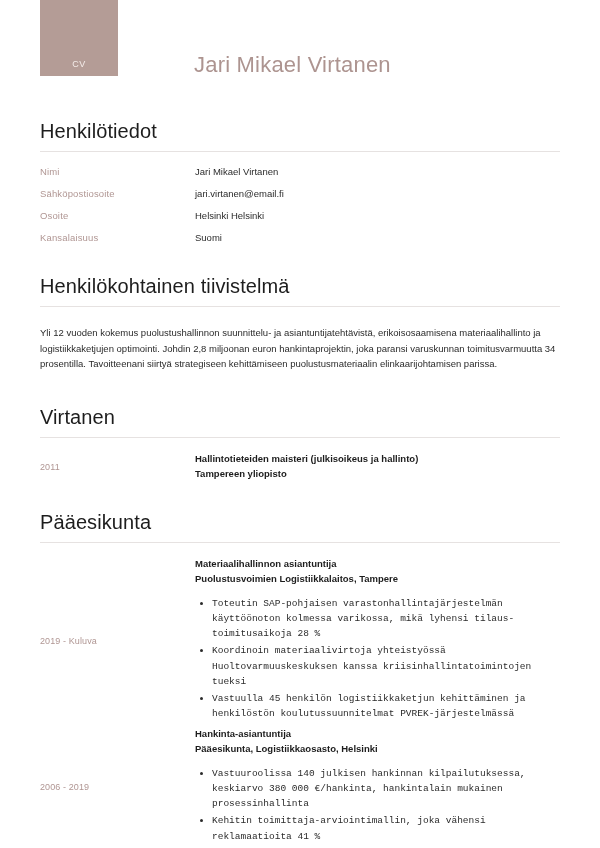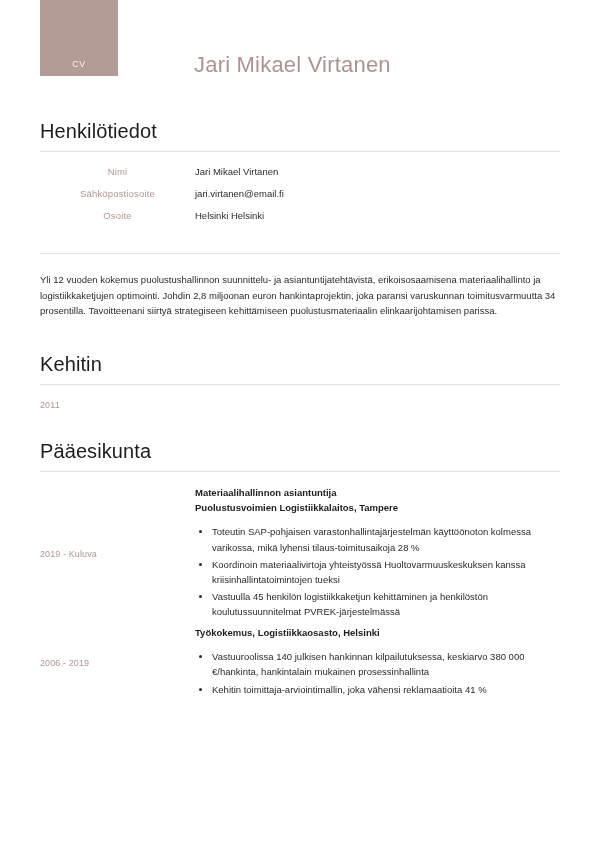--- a/index.html
+++ b/index.html
@@ -70,21 +70,20 @@
   }
   .section-rule {
     height: 1px;
     background: #e6e2e1;
     width: 100%;
   }
 
   
   .info-list {
     margin-top: 14px;
-    text-align: center;
   }
   .info-row {
     display: flex;
     align-items: baseline;
     margin-bottom: 11px;
   }
   .info-label {
     width: 155px;
     flex: 0 0 155px;
     font-size: 9.5px;
@@ -135,20 +134,21 @@
   .entry-org {
     font-size: 9.5px;
     font-weight: bold;
     color: #1d1d1d;
     line-height: 1.55;
   }
   .entry-bullets {
     margin: 9px 0 0 0;
     padding-left: 17px;
     list-style: disc;
+    font-family: Liberation Mono, monospace;
   }
   .entry-bullets li {
     font-size: 9.5px;
     line-height: 1.6;
     color: #2b2b2b;
     margin-bottom: 2px;
   }
 
   .sp-personal { margin-top: 20px; }
   .sp-summary  { margin-top: 32px; }
@@ -181,36 +181,45 @@
         <div class="info-label">Sähköpostiosoite</div>
         <div class="info-value">jari.virtanen@email.fi</div>
       </div>
 
 
       <div class="info-row">
         <div class="info-label">Osoite</div>
         <div class="info-value">Helsinki Helsinki</div>
       </div>
 
+      <div class="info-row">
+        <div class="info-label">Kansalaisuus</div>
+        <div class="info-value">Suomi</div>
+      </div>
 
 
     </div>
   </div>
 
   <div class="section sp-summary">
+    <h2 class="section-title">Henkilökohtainen tiivistelmä</h2>
     <div class="section-rule"></div>
     <p class="summary-body">Yli 12 vuoden kokemus puolustushallinnon suunnittelu- ja asiantuntijatehtävistä, erikoisosaamisena materiaalihallinto ja logistiikkaketjujen optimointi. Johdin 2,8 miljoonan euron hankintaprojektin, joka paransi varuskunnan toimitusvarmuutta 34 prosentilla. Tavoitteenani siirtyä strategiseen kehittämiseen puolustusmateriaalin elinkaarijohtamisen parissa.</p>
   </div>
 
   <div class="section sp-education">
-    <h2 class="section-title">Kehitin</h2>
+    <h2 class="section-title">Virtanen</h2>
     <div class="section-rule"></div>
     <div class="entries">
       <div class="entry">
         <div class="entry-period">2011</div>
+        <div class="entry-main">
+          <div class="entry-title">Hallintotieteiden maisteri (julkisoikeus ja hallinto)</div>
+          <div class="entry-org">Tampereen yliopisto</div>
+        </div>
       </div>
     </div>
   </div>
 
   <div class="section sp-work">
     <h2 class="section-title">Pääesikunta</h2>
     <div class="section-rule"></div>
     <div class="entries">
 
       <div class="entry">
@@ -222,21 +231,22 @@
             <li>Toteutin SAP-pohjaisen varastonhallintajärjestelmän käyttöönoton kolmessa varikossa, mikä lyhensi tilaus-toimitusaikoja 28 %</li>
             <li>Koordinoin materiaalivirtoja yhteistyössä Huoltovarmuuskeskuksen kanssa kriisinhallintatoimintojen tueksi</li>
             <li>Vastuulla 45 henkilön logistiikkaketjun kehittäminen ja henkilöstön koulutussuunnitelmat PVREK-järjestelmässä</li>
           </ul>
         </div>
       </div>
 
       <div class="entry">
         <div class="entry-period">2006 - 2019</div>
         <div class="entry-main">
-          <div class="entry-org">Työkokemus, Logistiikkaosasto, Helsinki</div>
+          <div class="entry-title">Hankinta-asiantuntija</div>
+          <div class="entry-org">Pääesikunta, Logistiikkaosasto, Helsinki</div>
           <ul class="entry-bullets">
             <li>Vastuuroolissa 140 julkisen hankinnan kilpailutuksessa, keskiarvo 380 000 €/hankinta, hankintalain mukainen prosessinhallinta</li>
             <li>Kehitin toimittaja-arviointimallin, joka vähensi reklamaatioita 41 %</li>
           </ul>
         </div>
       </div>
 
     </div>
   </div>
 

